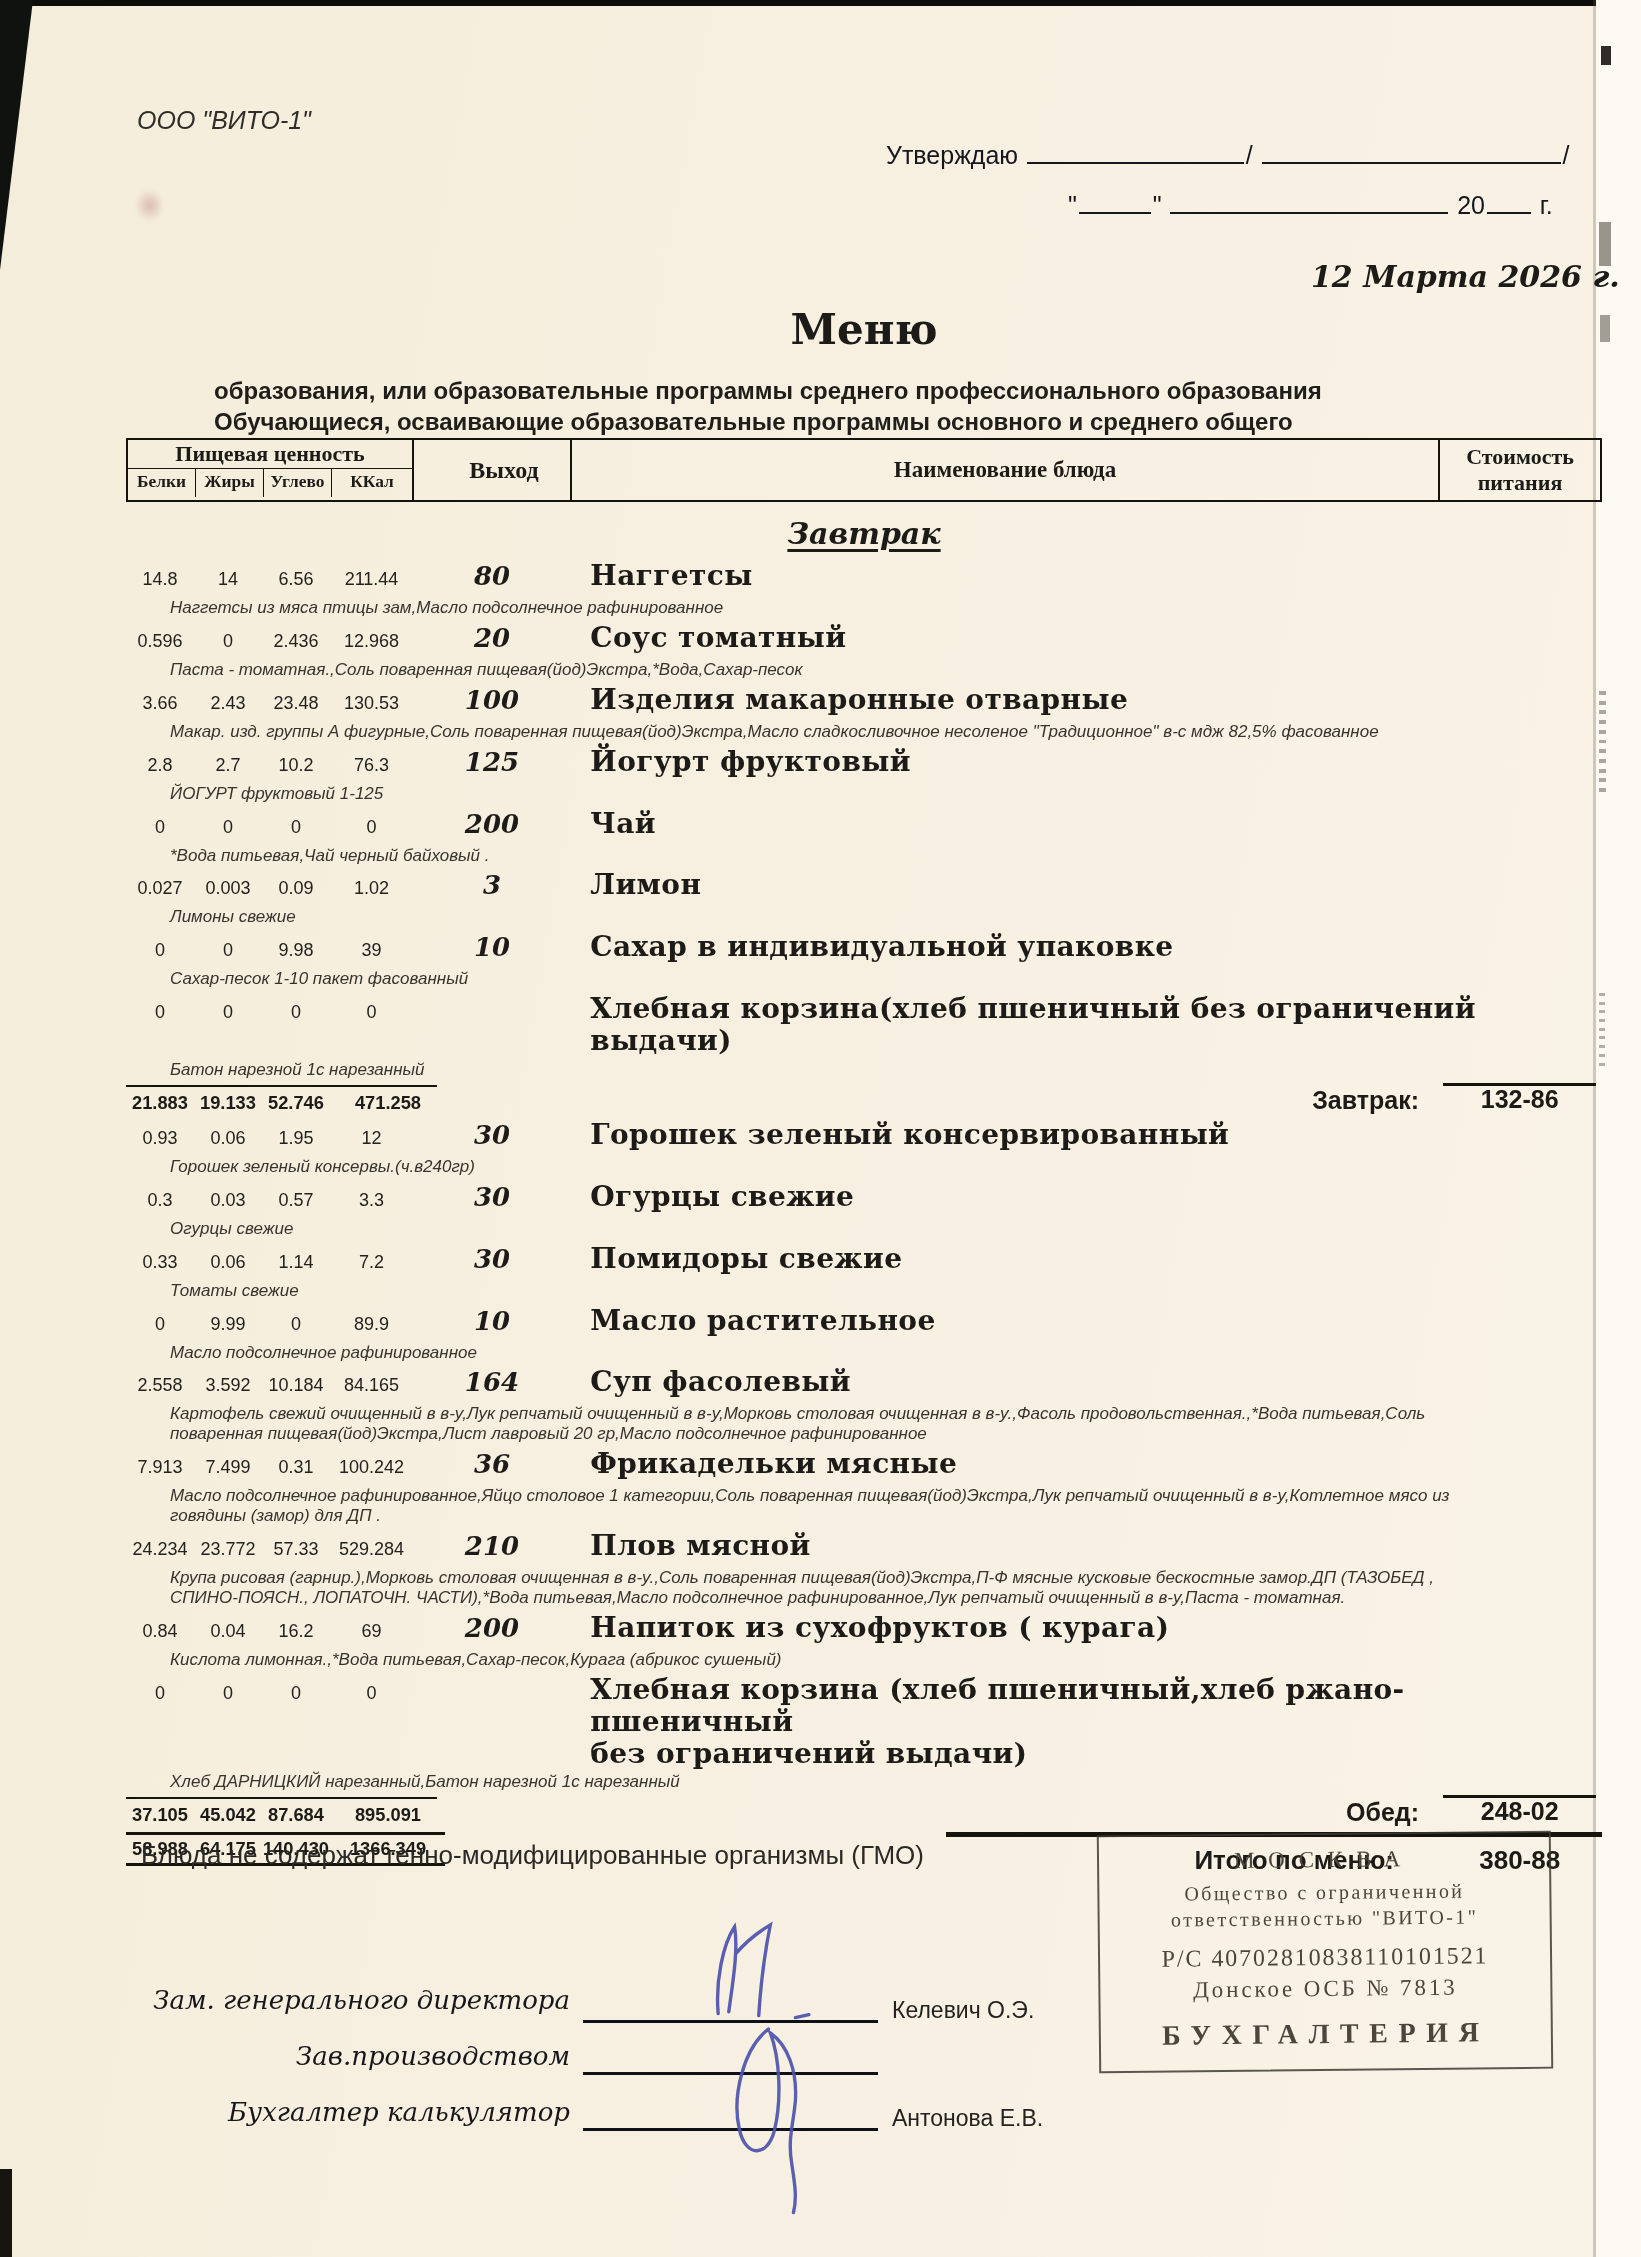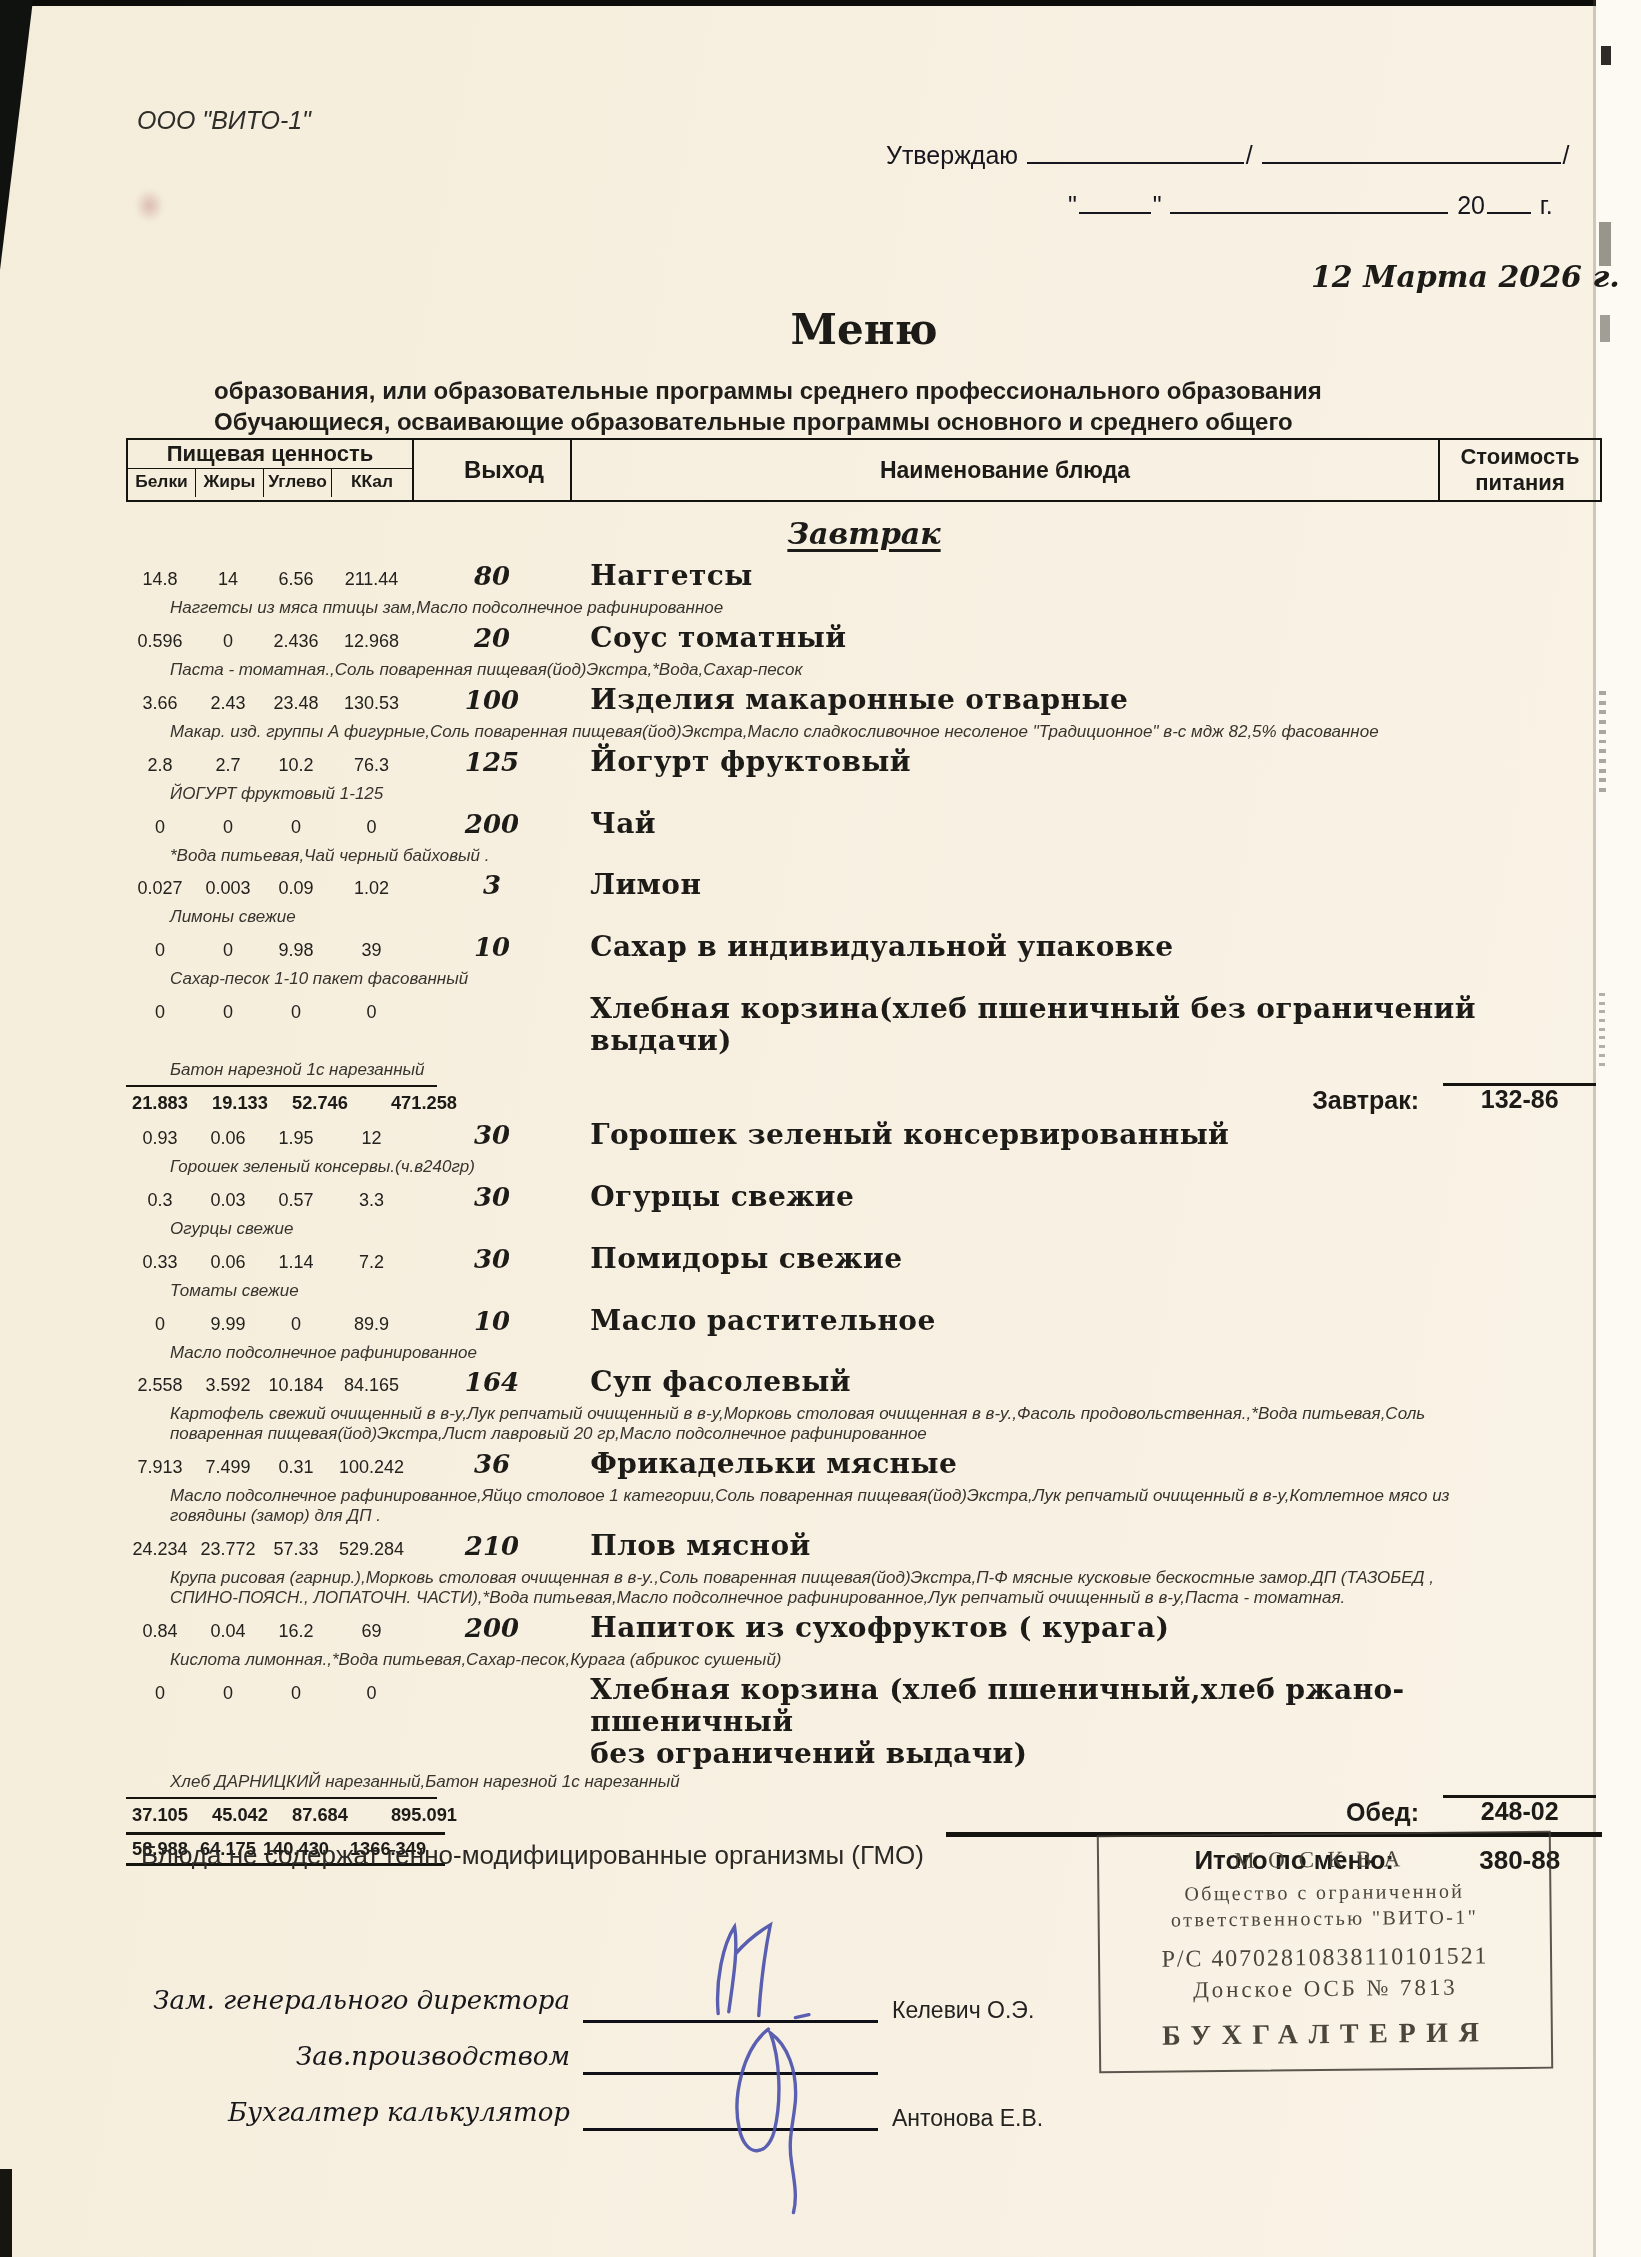--- a/index.html
+++ b/index.html
@@ -29,21 +29,21 @@
   .ln{display:inline-block;border-bottom:2.9px solid #17161f;height:15.4px;margin:0 1.9px;}
   .date{position:absolute;left:1311px;top:259px;font-family:"DejaVu Serif",serif;
     font-style:italic;font-weight:700;font-size:30px;}
   .title{position:absolute;left:126px;top:305px;width:1476px;text-align:center;
     font-family:"DejaVu Serif",serif;font-weight:700;font-size:42px;}
   .subtitle{position:absolute;left:214px;top:375px;width:1381px;font-weight:700;
     font-size:24px;line-height:31px;color:#201e1b;}
   
   .thead{position:absolute;left:126px;top:438px;width:1476px;height:64px;box-sizing:border-box;
     border:2.9px solid #15130f;display:grid;grid-template-columns:286px 158px 868px 1fr;
-    font-family:Liberation Sans, sans-serif;font-weight:700;}
+    font-family:Liberation Serif, serif;font-weight:700;}
   .thc{border-right:2.9px solid #15130f;}
   .thc:last-child{border-right:none;}
   .pn-label{height:28px;border-bottom:1.9px solid #15130f;text-align:center;font-size:22px;line-height:28px;}
   .pn-sub{display:grid;grid-template-columns:68px 68px 68px 1fr;height:28px;font-size:17.4px;font-weight:700;}
   .pn-sub span{text-align:center;line-height:25px;border-right:1.9px solid #15130f;}
   .pn-sub span:last-child{border-right:none;}
   .th-mid{display:flex;align-items:center;justify-content:center;font-size:24px;padding-left:24px;}
   .th-dish{display:flex;align-items:center;justify-content:center;font-size:23px;}
   .th-cost{display:flex;flex-direction:column;align-items:center;justify-content:center;
     font-size:22px;line-height:26px;}
@@ -58,21 +58,21 @@
   .n{text-align:center;font-size:18px;color:#24221e;}
   .out{text-align:center;font-family:"DejaVu Serif",serif;font-style:italic;font-weight:700;font-size:26px;}
   .nm{font-family:"DejaVu Serif",serif;font-weight:700;font-size:28px;
     padding-left:19.3px;letter-spacing:0.4px;}
   .nm2{display:none;line-height:32px;}
   .ingr{margin:2.9px 0 0 44px;font-style:italic;font-size:17px;line-height:20px;
     color:#37342e;max-width:1299px;}
   
   .totline{width:311px;border-top:2.9px solid #16140f;margin:4.8px 0 3.9px;}
   .trow{position:relative;display:grid;grid-template-columns:68px 68px 68px 116px;
-    font-weight:700;font-size:18.3px;line-height:23px;margin-bottom:5.8px;gap:12px;}
+    font-weight:700;font-size:18.3px;line-height:23px;margin-bottom:5.8px;}
   .trow .tn{text-align:center;}
   .tlabel{position:absolute;right:183px;top:-1.9px;font-weight:700;font-size:25px;}
   .tvalue{position:absolute;right:5.8px;top:-7.7px;width:153px;text-align:center;font-weight:700;
     font-size:25px;border-top:3.9px solid #16140f;padding-top:1.9px;}
   .grandwrap{position:relative;margin-top:5.8px;height:54px;}
   .bigline{position:absolute;right:0;top:0;width:656px;height:4.8px;background:#16140f;}
   .gnums{display:inline-grid;grid-template-columns:68px 68px 68px 116px;width:319px;
     border-top:3.9px solid #16140f;border-bottom:3.9px solid #16140f;padding:2.9px 0;
     font-weight:700;font-size:18.3px;}
   .gnums span{text-align:center;}

